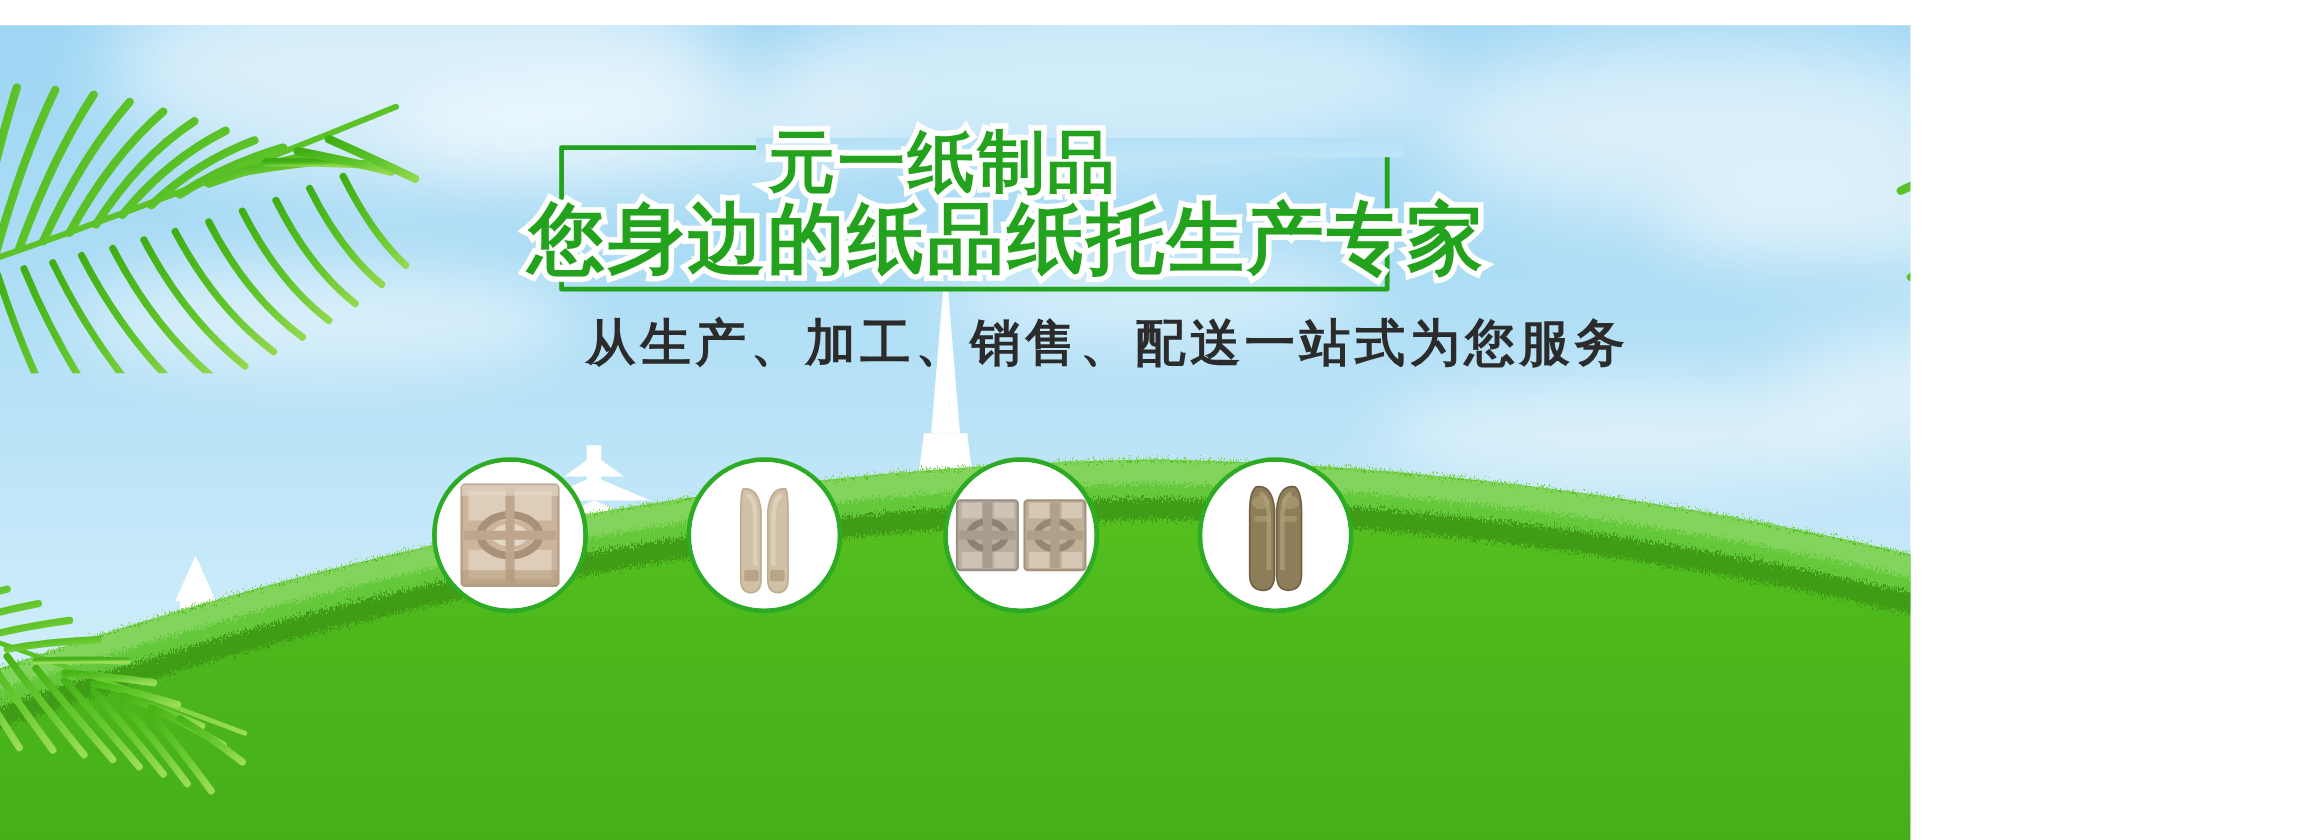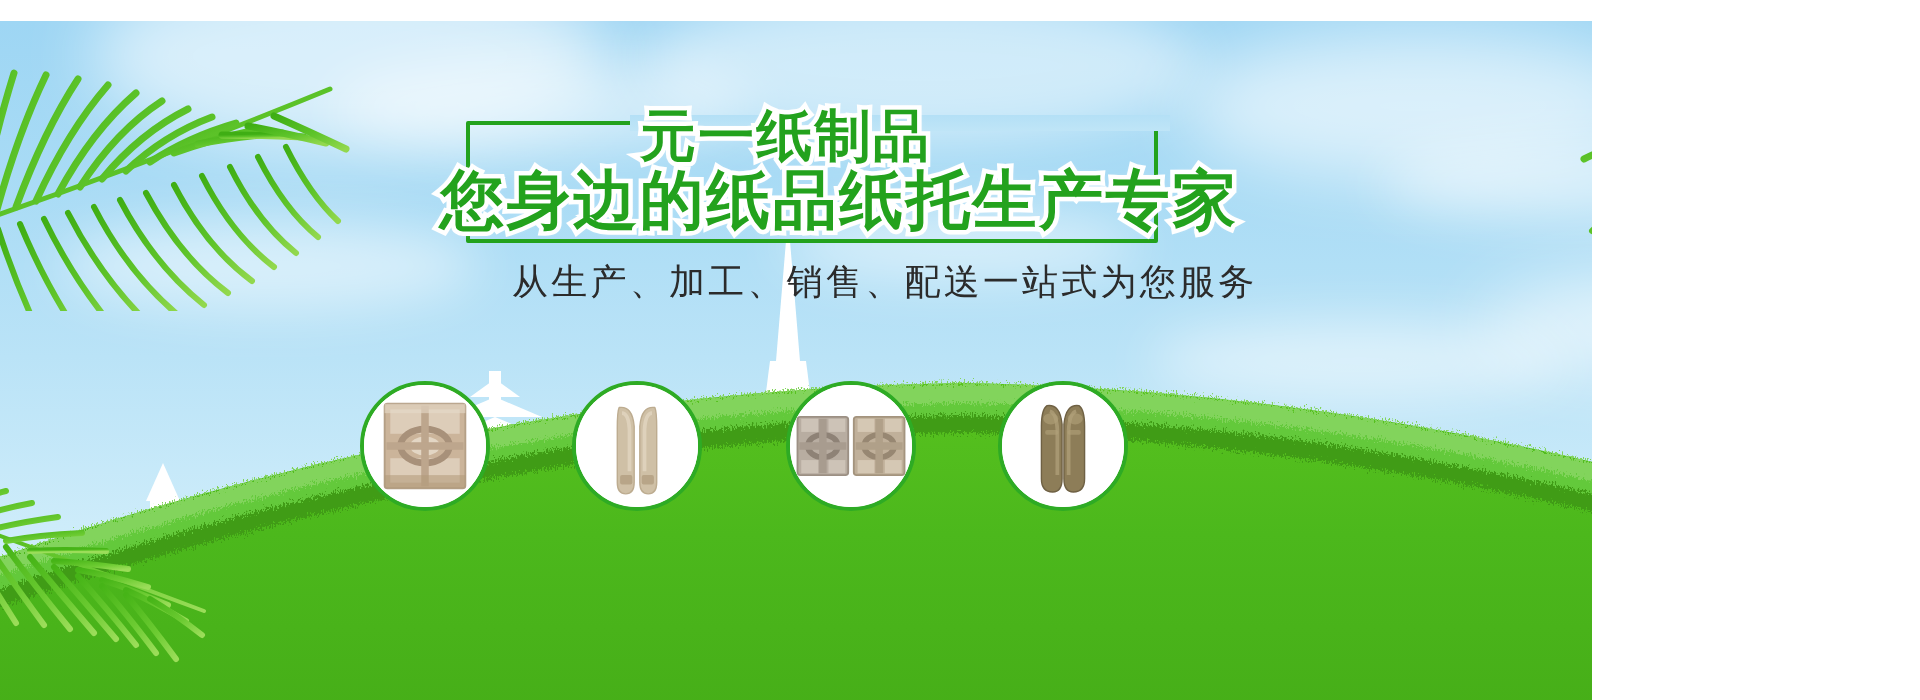--- a/index.html
+++ b/index.html
@@ -55,23 +55,23 @@
     -webkit-text-stroke:9px #ffffff;
     paint-order:stroke fill;
     text-shadow:
       0 0 2px #fff, 0 0 4px #fff, 0 0 6px #fff,
       2px 2px 0 #fff,-2px 2px 0 #fff,2px -2px 0 #fff,-2px -2px 0 #fff;
   }
   .title-line1{left:640px;top:85px;font-size:56px;line-height:60px;}
   .title-line2{left:440px;top:144px;font-size:64px;line-height:70px;}
 
   .subtitle{
-    position:absolute;left:512px;top:237px;
-    font-size:36px;color:#2b2b2b;letter-spacing:.09em;
-    white-space:nowrap;font-weight:400;
+    position:absolute;left:488px;top:237px;
+    font-size:42px;color:#2b2b2b;letter-spacing:.09em;
+    white-space:nowrap;font-weight:700;
   }
 
   
   .circle{
     position:absolute;
     width:130px;height:130px;border-radius:50%;
     border:4px solid #2eab24;
     background:#ffffff;
     overflow:hidden;
     display:flex;align-items:center;justify-content:center;

